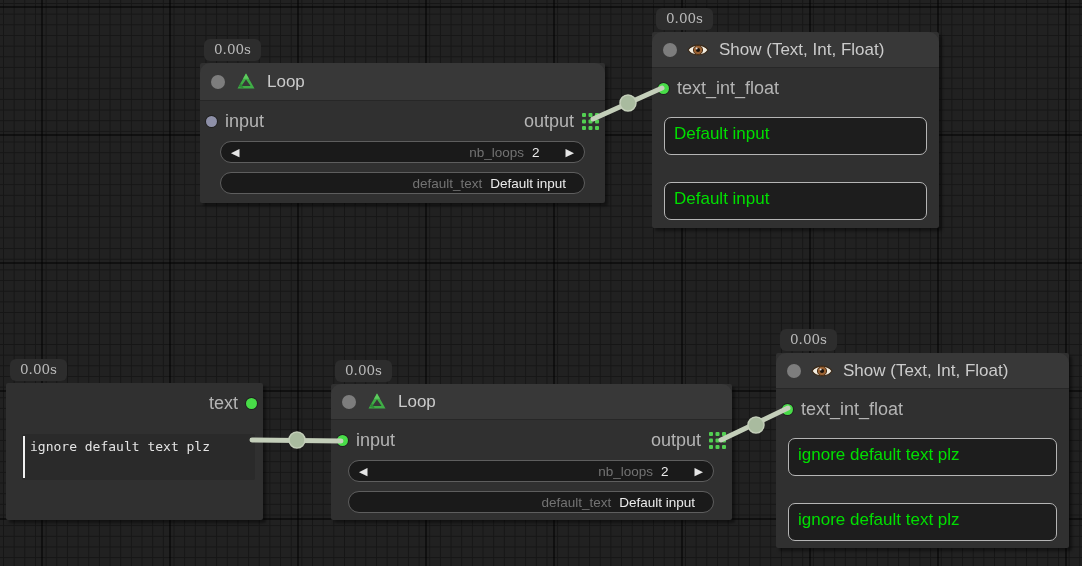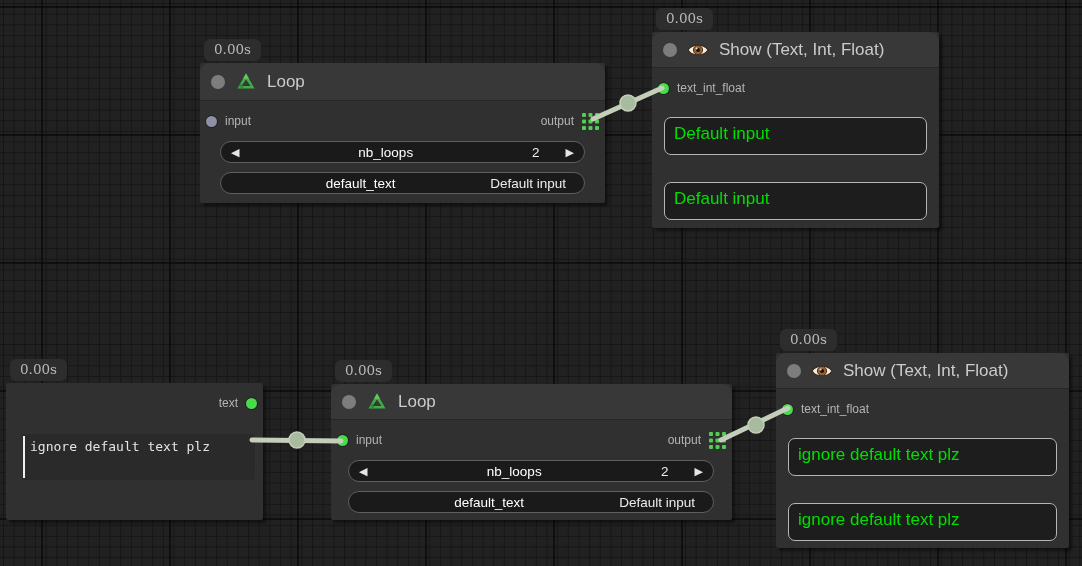--- a/index.html
+++ b/index.html
@@ -26,31 +26,31 @@
   }
   .header{
     height:37px;display:flex;align-items:center;gap:10px;padding:0 11px;
     background:#383838;border-radius:10px 10px 0 0;border-bottom:1px solid #272727;
     box-sizing:border-box;
   }
   .collapse-dot{width:14px;height:14px;border-radius:50%;background:#7d7d7d;flex:none;}
   .title{color:#cbcbcb;font-size:17px;white-space:nowrap;}
   .titlicon{width:22px;height:20px;flex:none;display:flex;align-items:center;justify-content:center;}
   .io-row{height:40px;display:flex;align-items:center;justify-content:space-between;padding:0 6px;}
-  .io{display:flex;align-items:center;gap:8px;font-size:12px;}
+  .io{display:flex;align-items:center;gap:8px;font-size:18px;}
   .socket{width:11px;height:11px;border-radius:50%;flex:none;box-shadow:0 0 0 1px rgba(0,0,0,.35);}
   .socket.gray{background:#8e90a8;}
   .socket.green{background:#48dc48;}
   .gridsock{width:17px;height:17px;flex:none;display:flex;}
   .pill{
     height:22px;border-radius:12px;background:#1a1a1a;border:1px solid #5e5e5e;
     display:flex;align-items:center;padding:0 10px;font-size:13.5px;gap:8px;
     box-sizing:border-box;
   }
-  .pill .wlabel{color:#ffffff;flex:1;text-align:center;white-space:nowrap;}
+  .pill .wlabel{color:#737373;flex:1;text-align:right;white-space:nowrap;}
   .pill .wvalue{color:#ececec;white-space:nowrap;}
   .pill .arrow{color:#e6e6e6;font-size:11px;line-height:1;flex:none;}
   .loop .pill{margin:0 20px 9px 20px;}
   #loop-bottom .pill{margin:0 18px 9px 17px;}
   .showbox{
     margin:0 12px;height:38px;border:1px solid #b5b5b5;border-radius:7px;
     background:#1d1d1d;color:#00df00;font-size:17px;padding:6px 9px;
     box-sizing:border-box;white-space:nowrap;overflow:hidden;
   }
   .showbox.first{margin-top:9px;}

